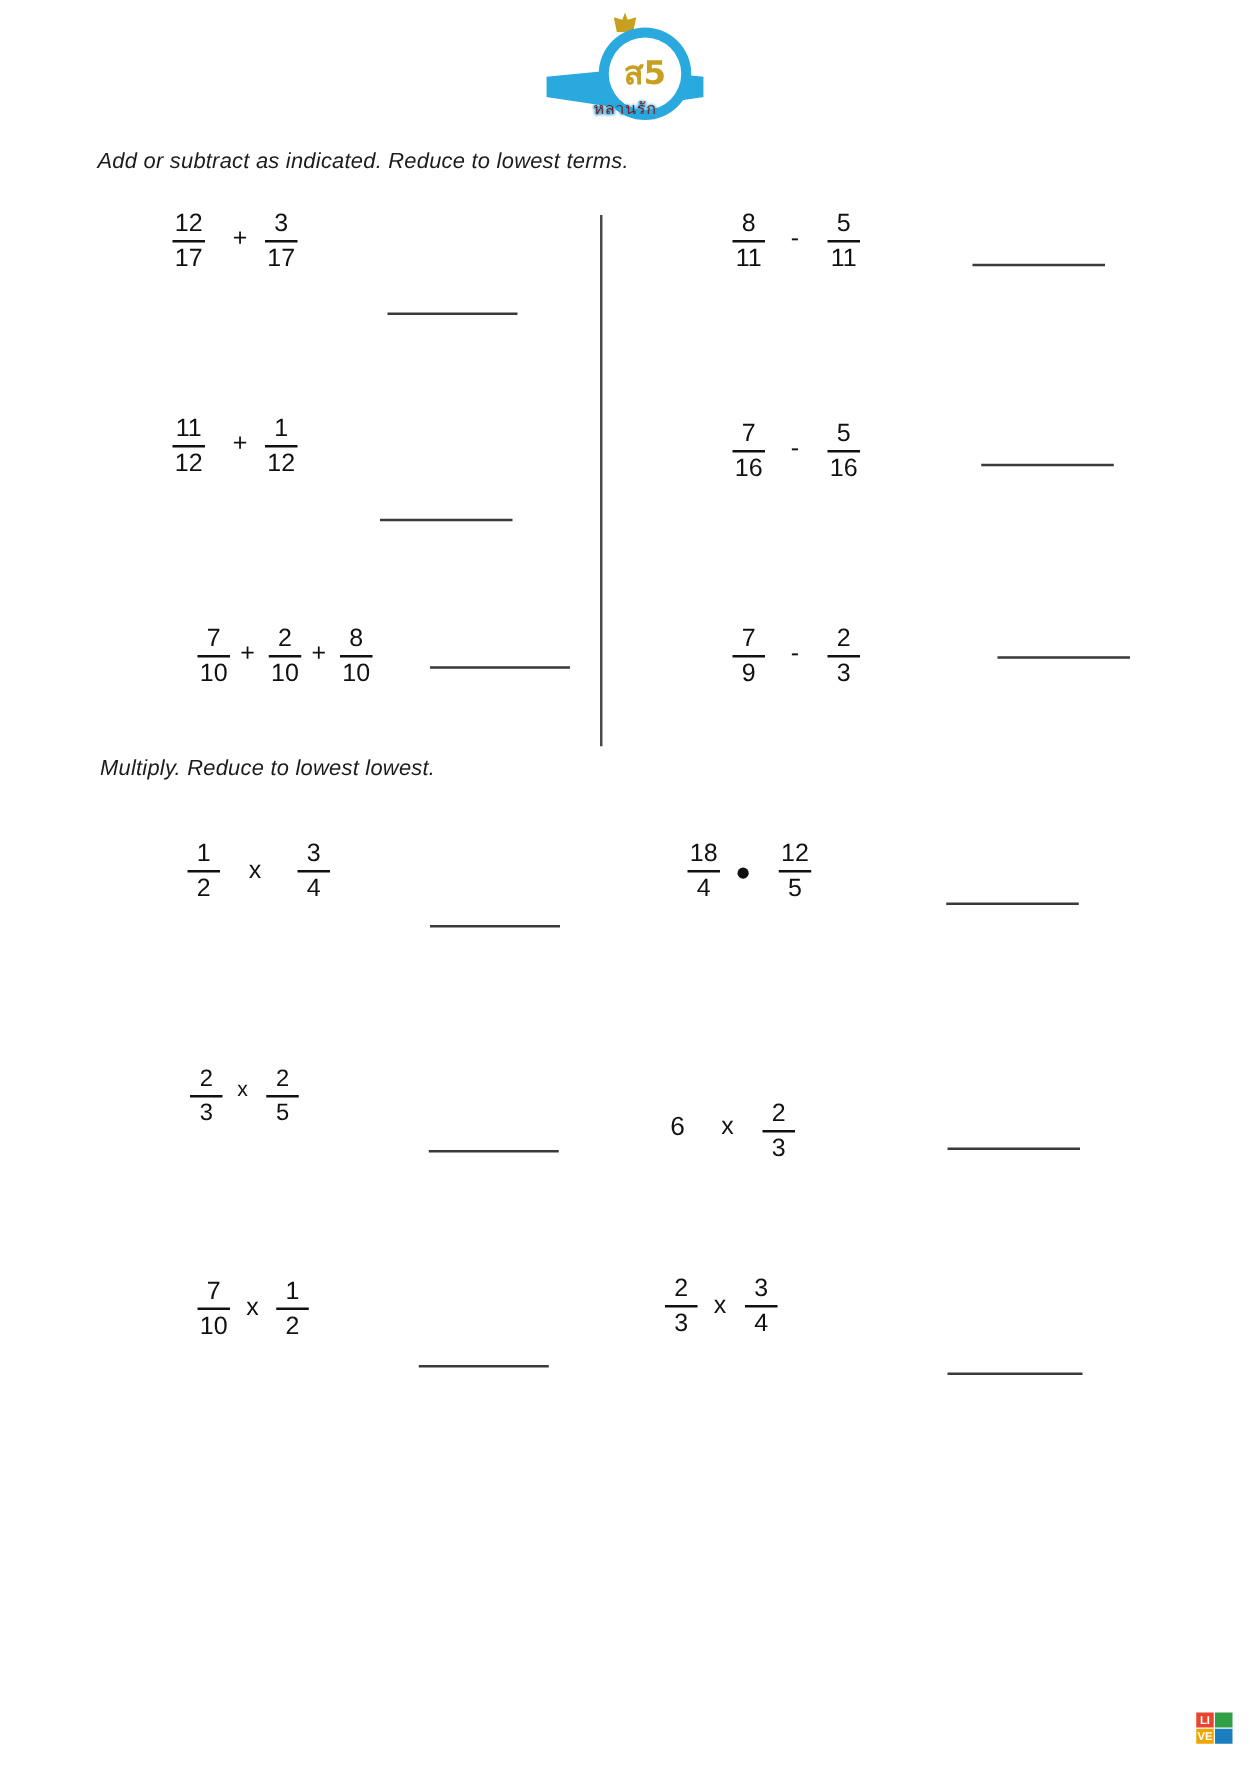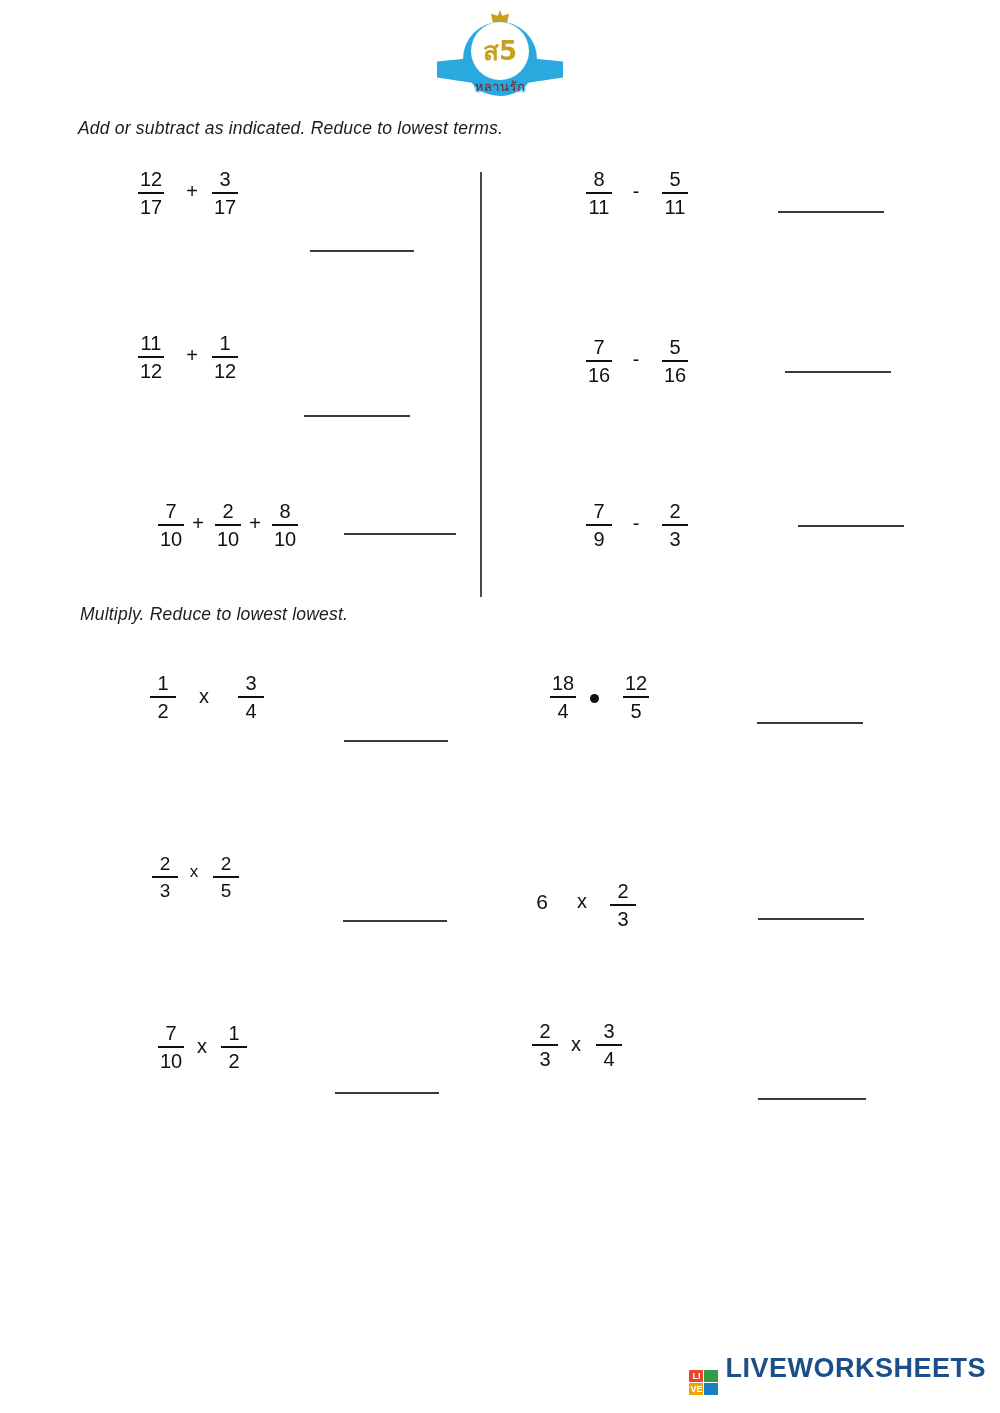--- a/index.html
+++ b/index.html
@@ -40,27 +40,28 @@
   .logo-ribbon-left {
     left: 2px;
     clip-path: polygon(0 18%, 100% 0, 100% 100%, 0 72%);
   }
   .logo-ribbon-right {
     right: 2px;
     clip-path: polygon(0 0, 100% 18%, 100% 72%, 0 100%);
   }
   .logo-circle {
     position: absolute;
-    left: 28px;
+    left: 44px;
     top: 12px;
     width: 74px;
     height: 74px;
     border-radius: 50%;
     background: #2aa9df;
     display: flex;
+    align-items: center;
     justify-content: center;
   }
   .logo-inner {
     width: 58px;
     height: 58px;
     border-radius: 50%;
     background: #ffffff;
     display: flex;
     align-items: center;
     justify-content: center;
@@ -385,14 +386,13 @@
 </div>
 <div class="answer-line" style="left:758px; top:1098px; width:108px;"></div>
 
 <div class="footer">
   <div class="lw-badge">
     <span class="lw-l">LI</span>
     <span class="lw-i"></span>
     <span class="lw-v">VE</span>
     <span class="lw-e"></span>
   </div>
-  <div class="lw-word">LIVEWORKSHEETS</div>
 </div>
 
 </body></html>

